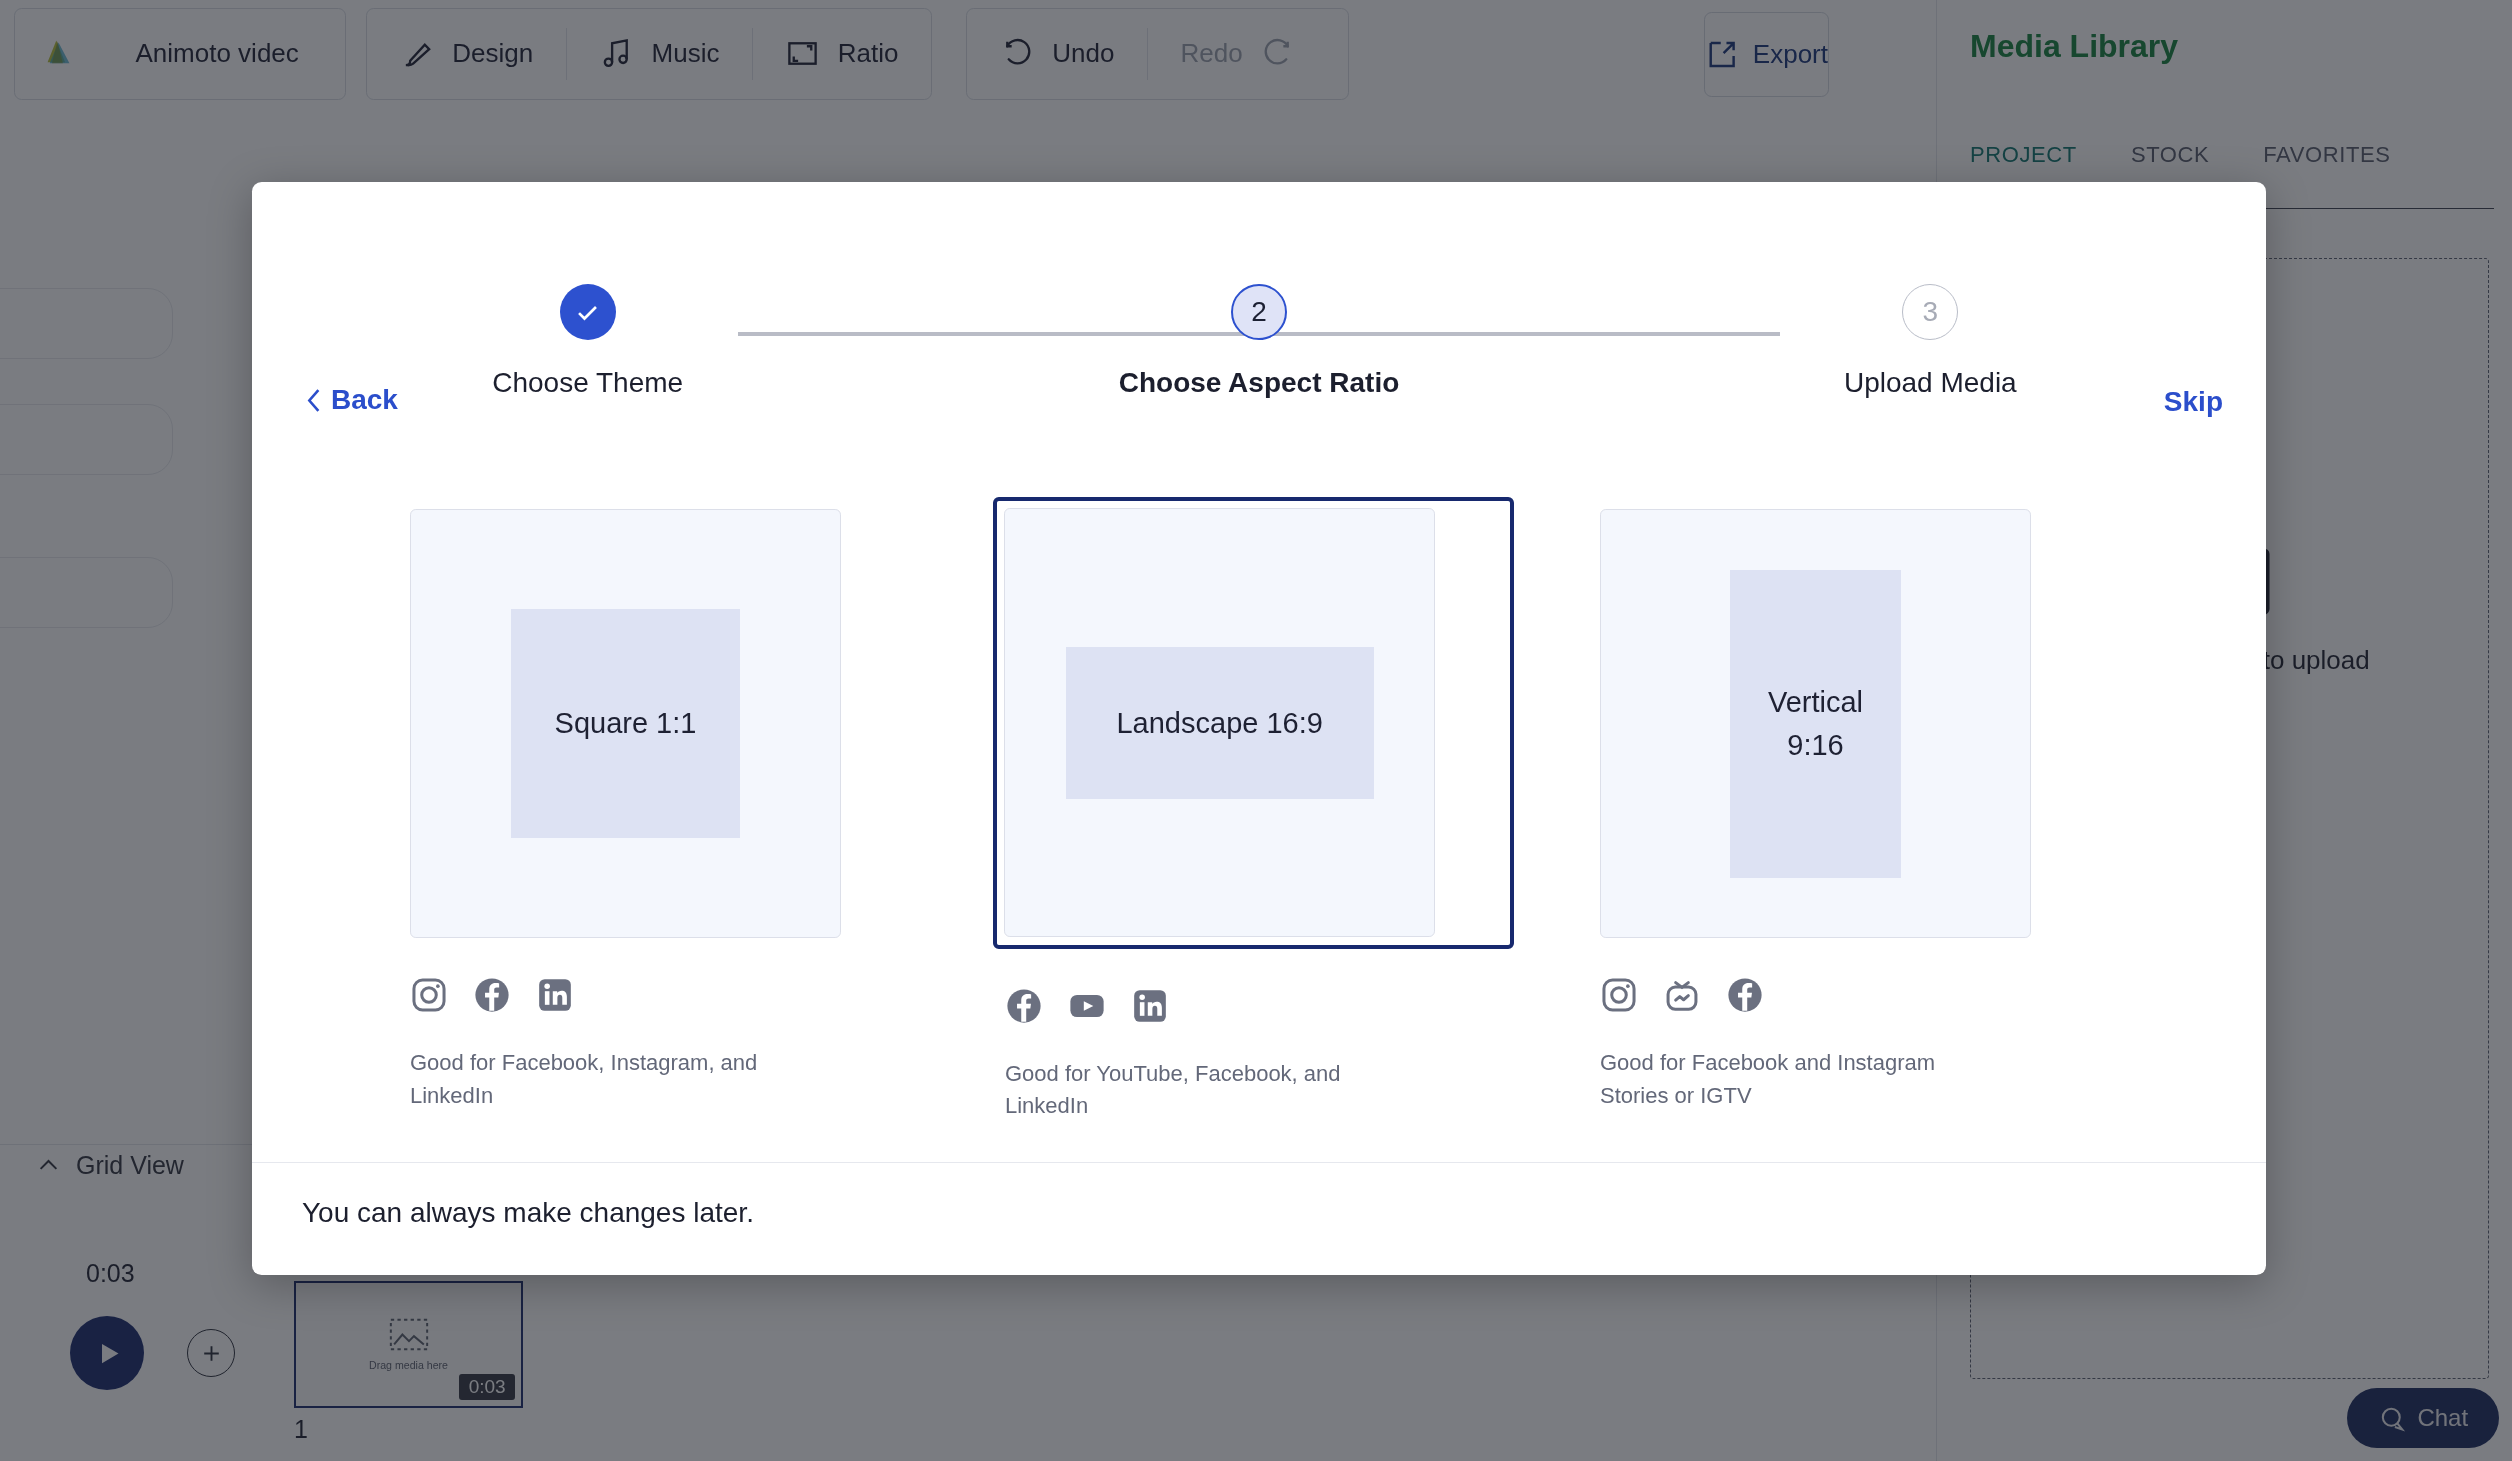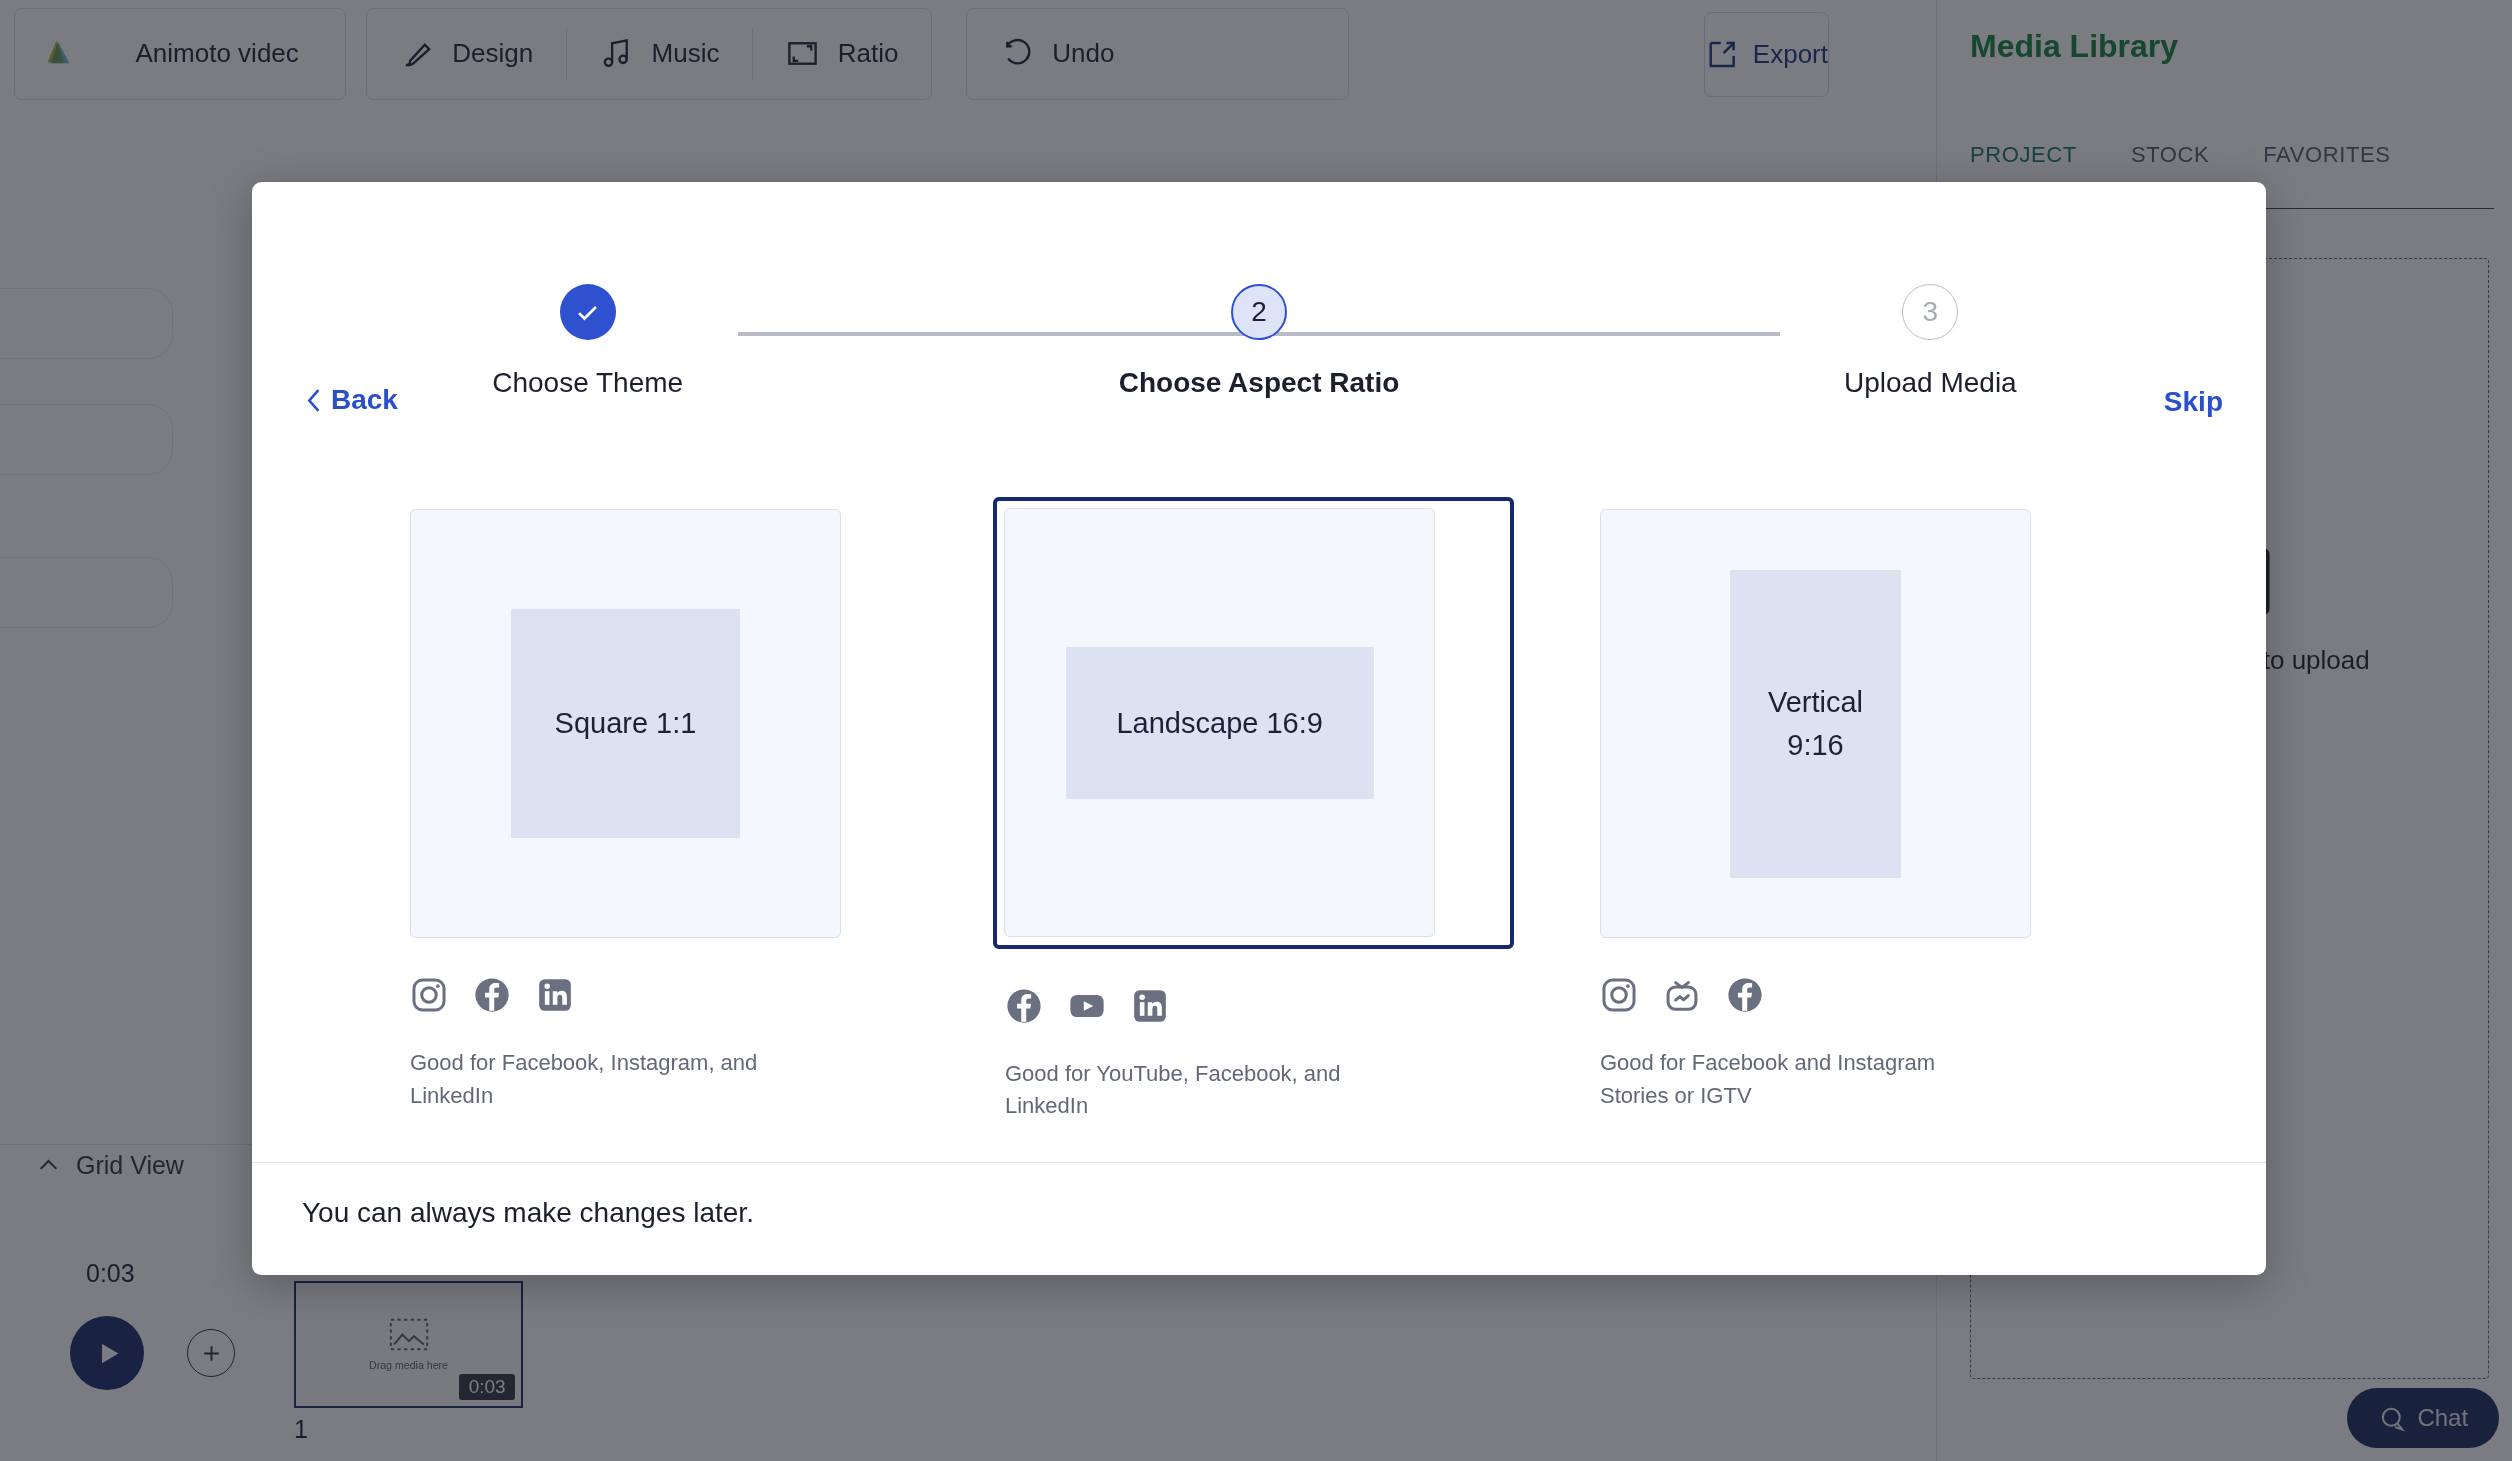--- a/index.html
+++ b/index.html
@@ -205,20 +205,27 @@
       </div>
 
       <div class="tb-group" style="left:966px; width:383px;">
         <div class="tb-item">
           <svg class="tb-icon" viewBox="0 0 24 24" fill="none" stroke="#1d2033" stroke-width="1.6">
             <path d="M8 7H5V4"></path>
               <path d="M5 7a8 8 0 1 1 1 9" stroke-linecap="round"></path>
           </svg>
           <span class="tb-label">Undo</span>
         </div>
+        <div class="tb-item">
+          <span class="tb-label dim">Redo</span>
+          <svg class="tb-icon" viewBox="0 0 24 24" fill="none" stroke="#9aa0ad" stroke-width="1.6">
+            <path d="M16 7h3V4"></path>
+              <path d="M19 7a8 8 0 1 0-1 9" stroke-linecap="round"></path>
+          </svg>
+        </div>
       </div>
 
       <div class="export-btn">
         <svg class="tb-icon" viewBox="0 0 24 24" fill="none" stroke="#1a357a" stroke-width="1.7">
           <path d="M4 4h7M4 4v16h16v-7"></path>
             <path d="M13 11l7-7M15 4h5v5"></path>
         </svg>
         <span class="export-label">Export</span>
       </div>
     </div>

